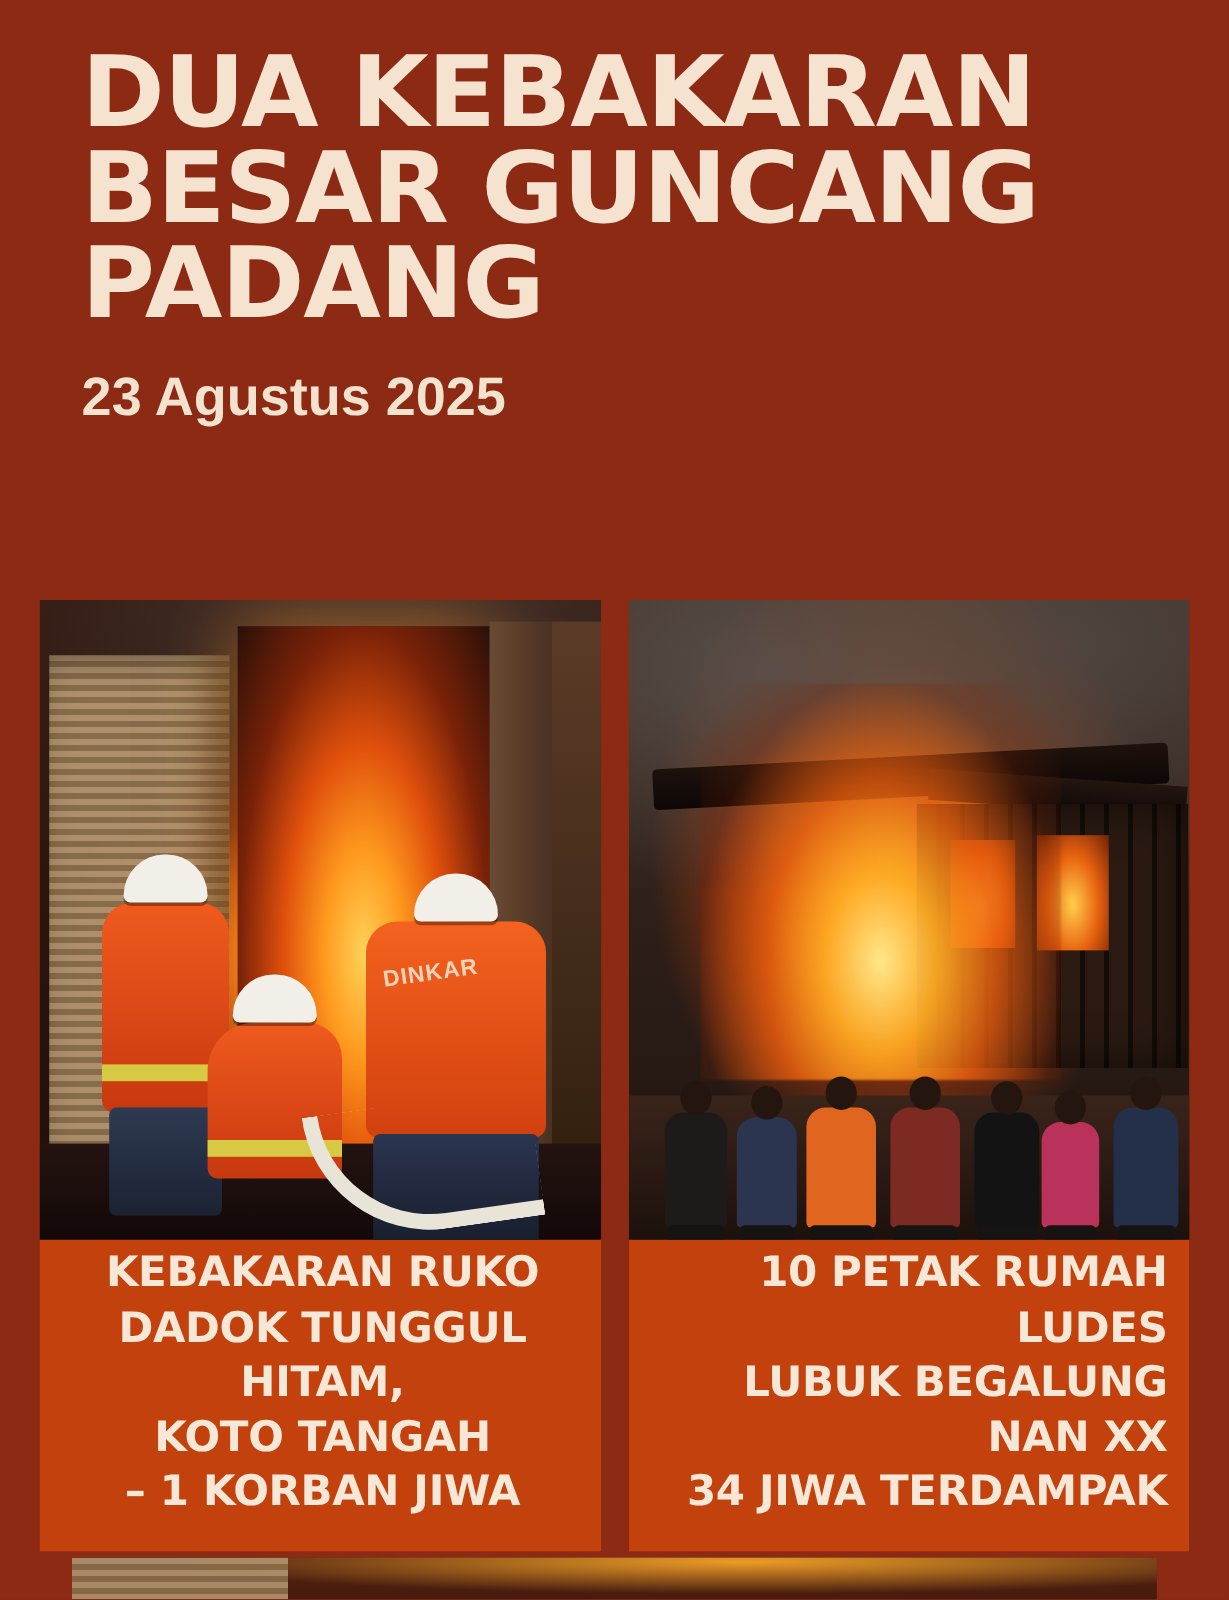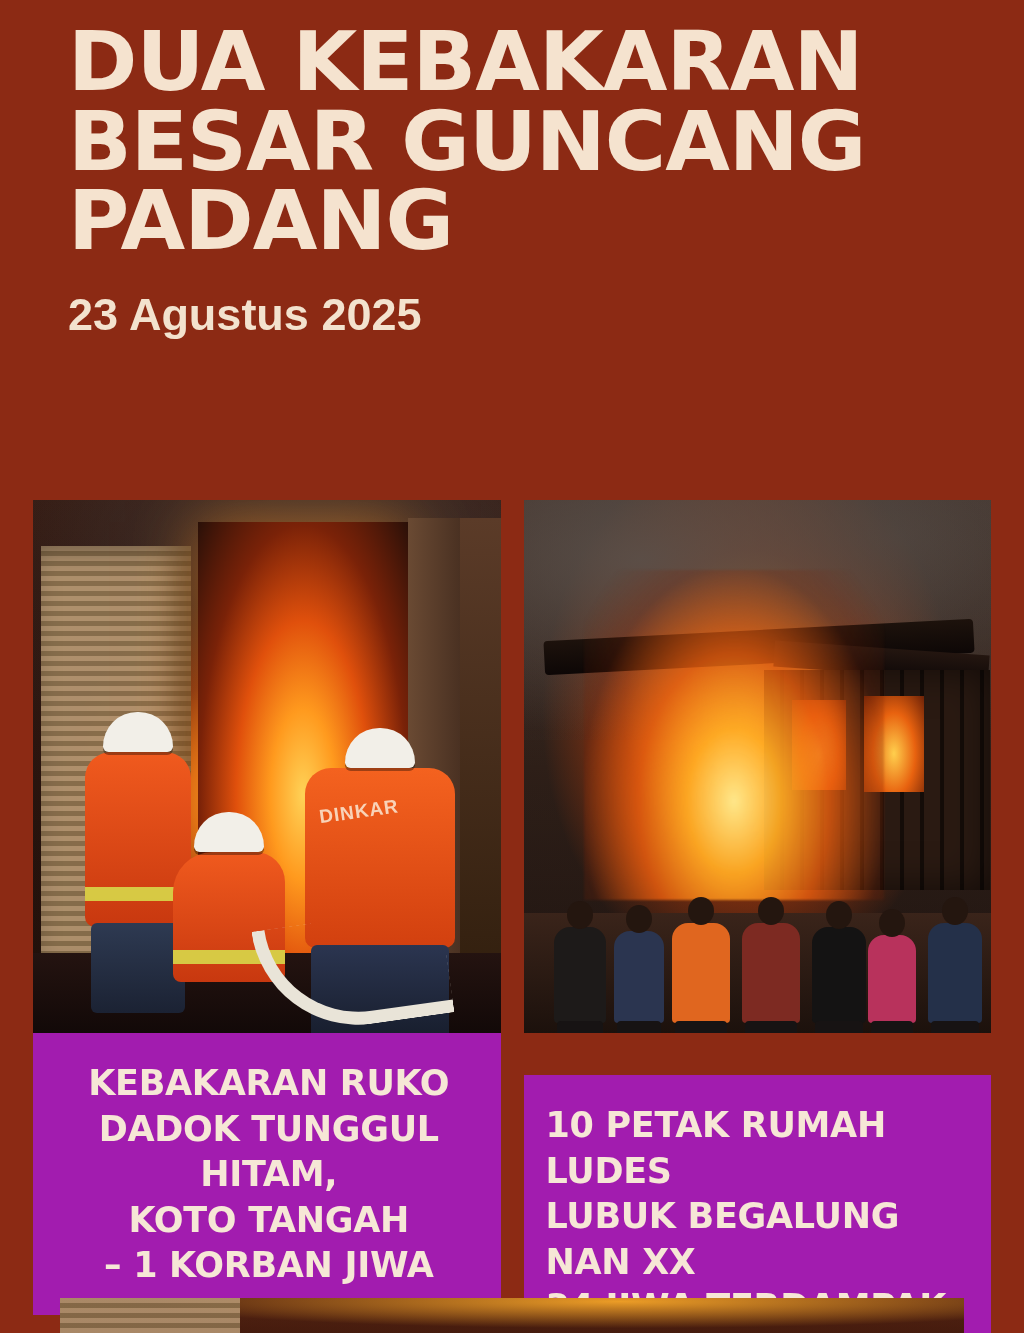--- a/index.html
+++ b/index.html
@@ -19,21 +19,21 @@
   .poster {
     position: relative;
     width: 1024px;
     height: 1333px;
     background: #8c2a14;
     overflow: hidden;
   }
 
   
   .header {
-    padding: 22px 60px 0 68px;
+    padding: 38px 60px 0 68px;
   }
 
   .headline {
     font-family: "DejaVu Sans", sans-serif;
     font-weight: bold;
     color: #f5e3cf;
     font-size: 82px;
     line-height: 0.97;
     letter-spacing: -1px;
     text-transform: uppercase;
@@ -73,38 +73,38 @@
 
   .photo {
     position: relative;
     width: 468px;
     height: 533px;
     overflow: hidden;
     background: #2a1008;
   }
 
   .caption {
-    background: #a21caf;
-    padding: 28px 18px 26px 22px;
+    background: #c2410c;
+    padding: 6px 18px 26px 22px;
     min-height: 252px;
   }
 
   .caption-text {
     font-family: "DejaVu Sans", sans-serif;
     font-weight: bold;
     color: #f6e7d6;
     font-size: 35px;
     line-height: 1.30;
     text-transform: uppercase;
     white-space: pre-line;
     letter-spacing: -0.3px;
   }
 
   .card-left .caption { text-align: center; }
-  .card-right .caption { text-align: left; margin-top: 42px; }
+  .card-right .caption { text-align: right; }
 
   
 
   
   .ph-left {
     background:
       radial-gradient(circle at 47% 56%, rgba(255,196,60,0.95) 0%, rgba(245,120,20,0.85) 16%, rgba(160,45,10,0.6) 32%, rgba(40,16,8,0.15) 52%),
       linear-gradient(180deg, #3a2018 0%, #2b1610 45%, #1d0f0a 100%);
   }
   .ph-left .shutter {

